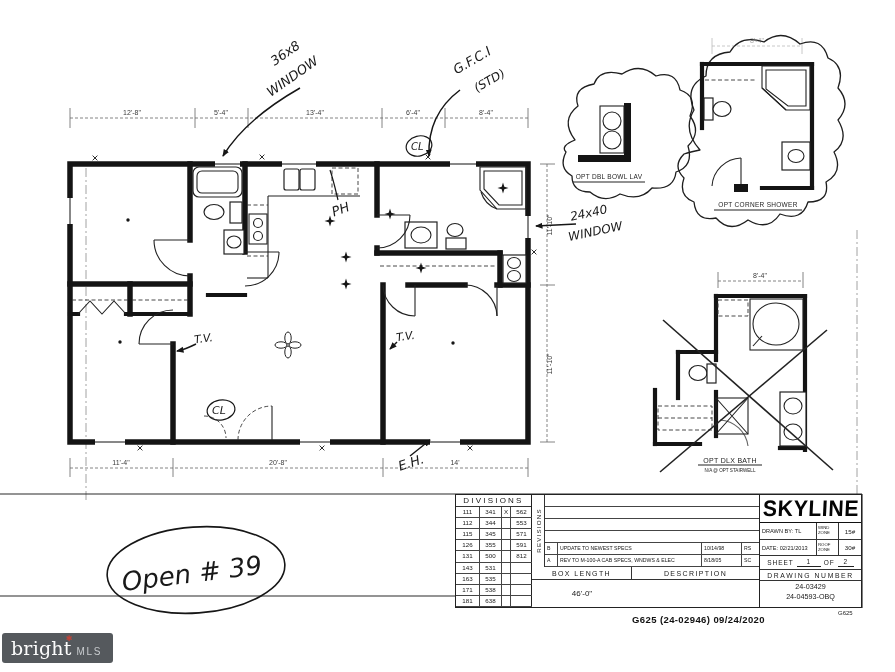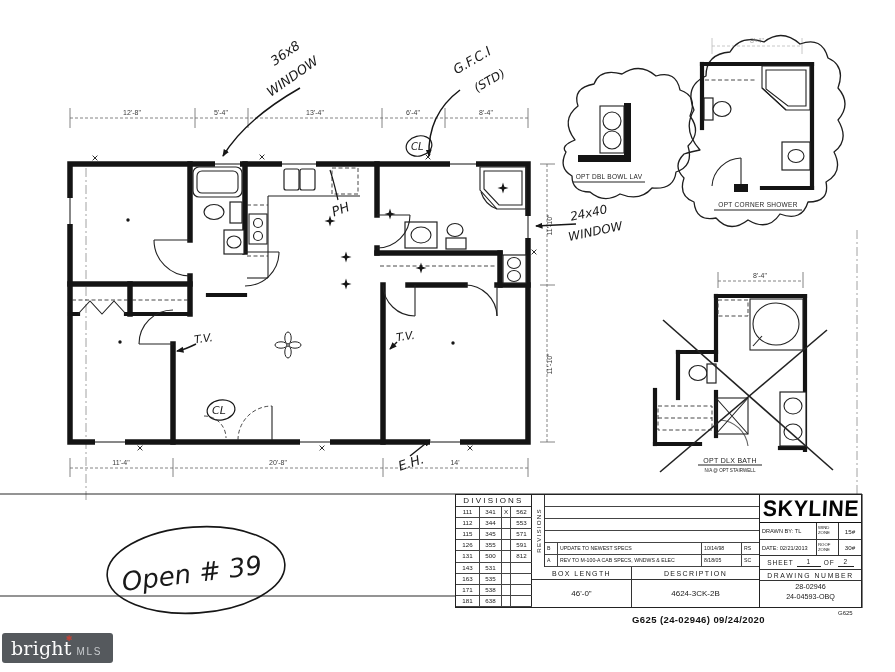--- a/index.html
+++ b/index.html
@@ -465,21 +465,20 @@
           <div class="c">SC</div>
         </div>
       </div>
     </div>
     <div class="bxhead">
       <div>BOX LENGTH</div>
       <div>DESCRIPTION</div>
     </div>
     <div class="bxval">
       <div>46'-0"</div>
-      <div>4624-3CK-2B</div>
     </div>
   </div>
 
   <div class="rcol">
     <div class="logo">
         <span>SKYLINE</span>
       </div>
     <div class="irow" style="height:17px">
       <div class="lcell"><span>DRAWN BY:</span>&nbsp;<span>TL</span></div>
       <div class="zlab">WIND ZONE</div>
@@ -491,21 +490,21 @@
       <div class="zval">30#</div>
     </div>
     <div class="sheetrow">
       <span>SHEET</span>
       <span class="blank" style="width:24px">1</span>
       <span>OF</span>
       <span class="blank" style="width:16px">2</span>
     </div>
     <div class="dnlab">DRAWING NUMBER</div>
     <div class="dnval">
-      <div>28-02946</div>
+      <div>24-03429</div>
       <div>24-04593-OBQ</div>
     </div>
   </div>
 </div>
 
 <div class="gcode">G625</div>
 <div class="stamp">G625 (24-02946) 09/24/2020</div>
 
 <div class="wm">
   <span class="b"><span>bright</span><span class="spark">✱</span></span>

